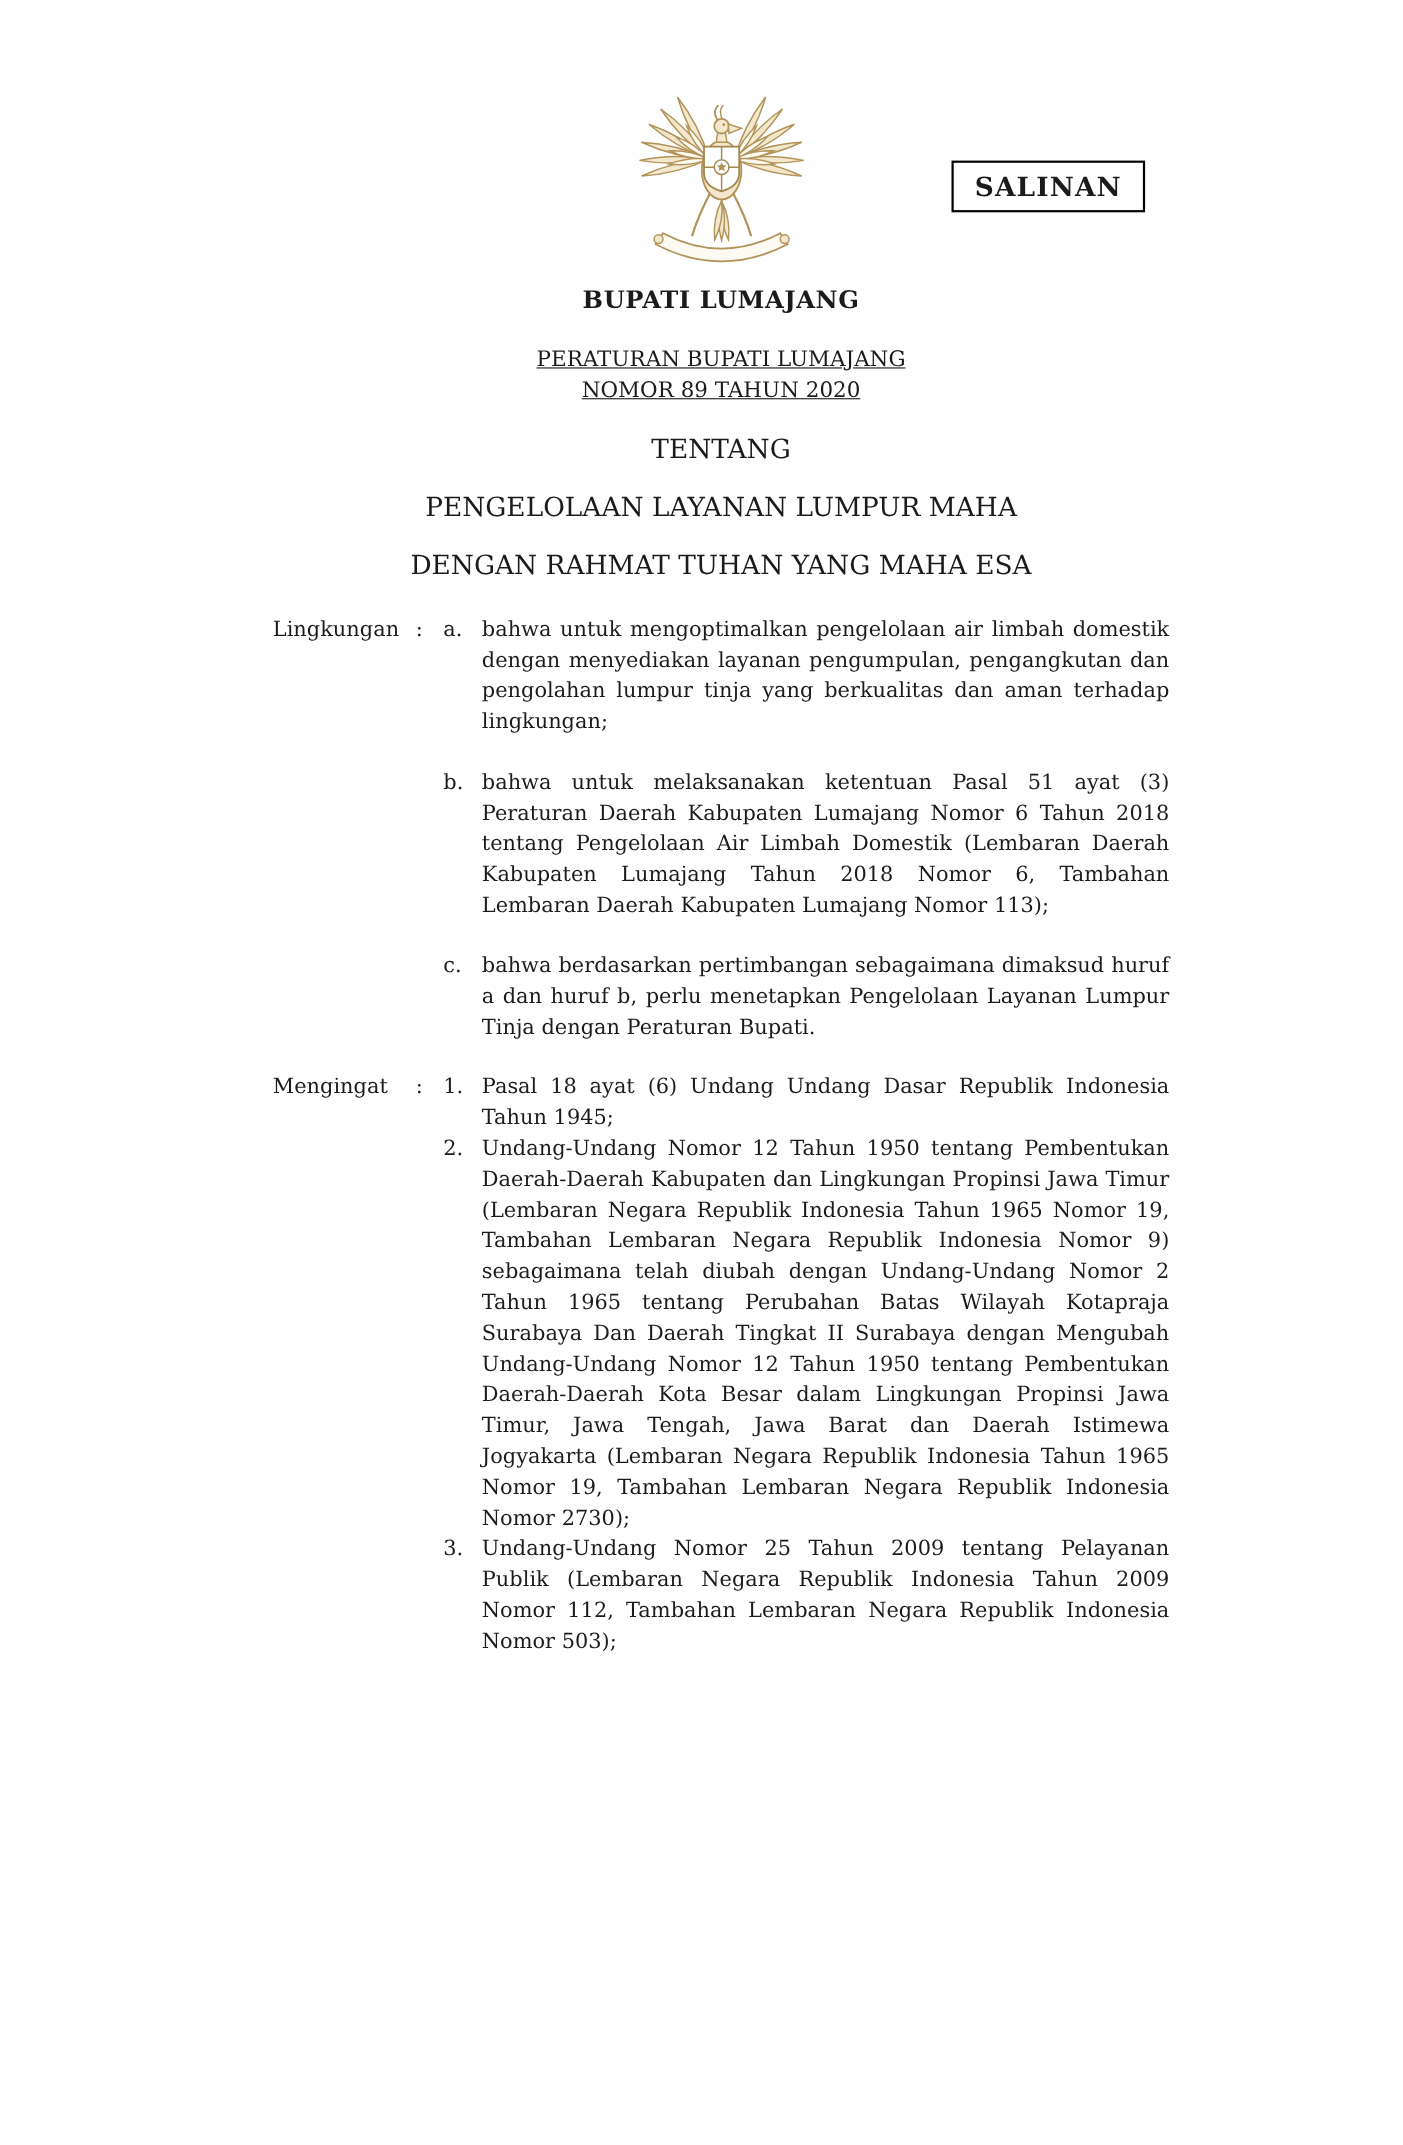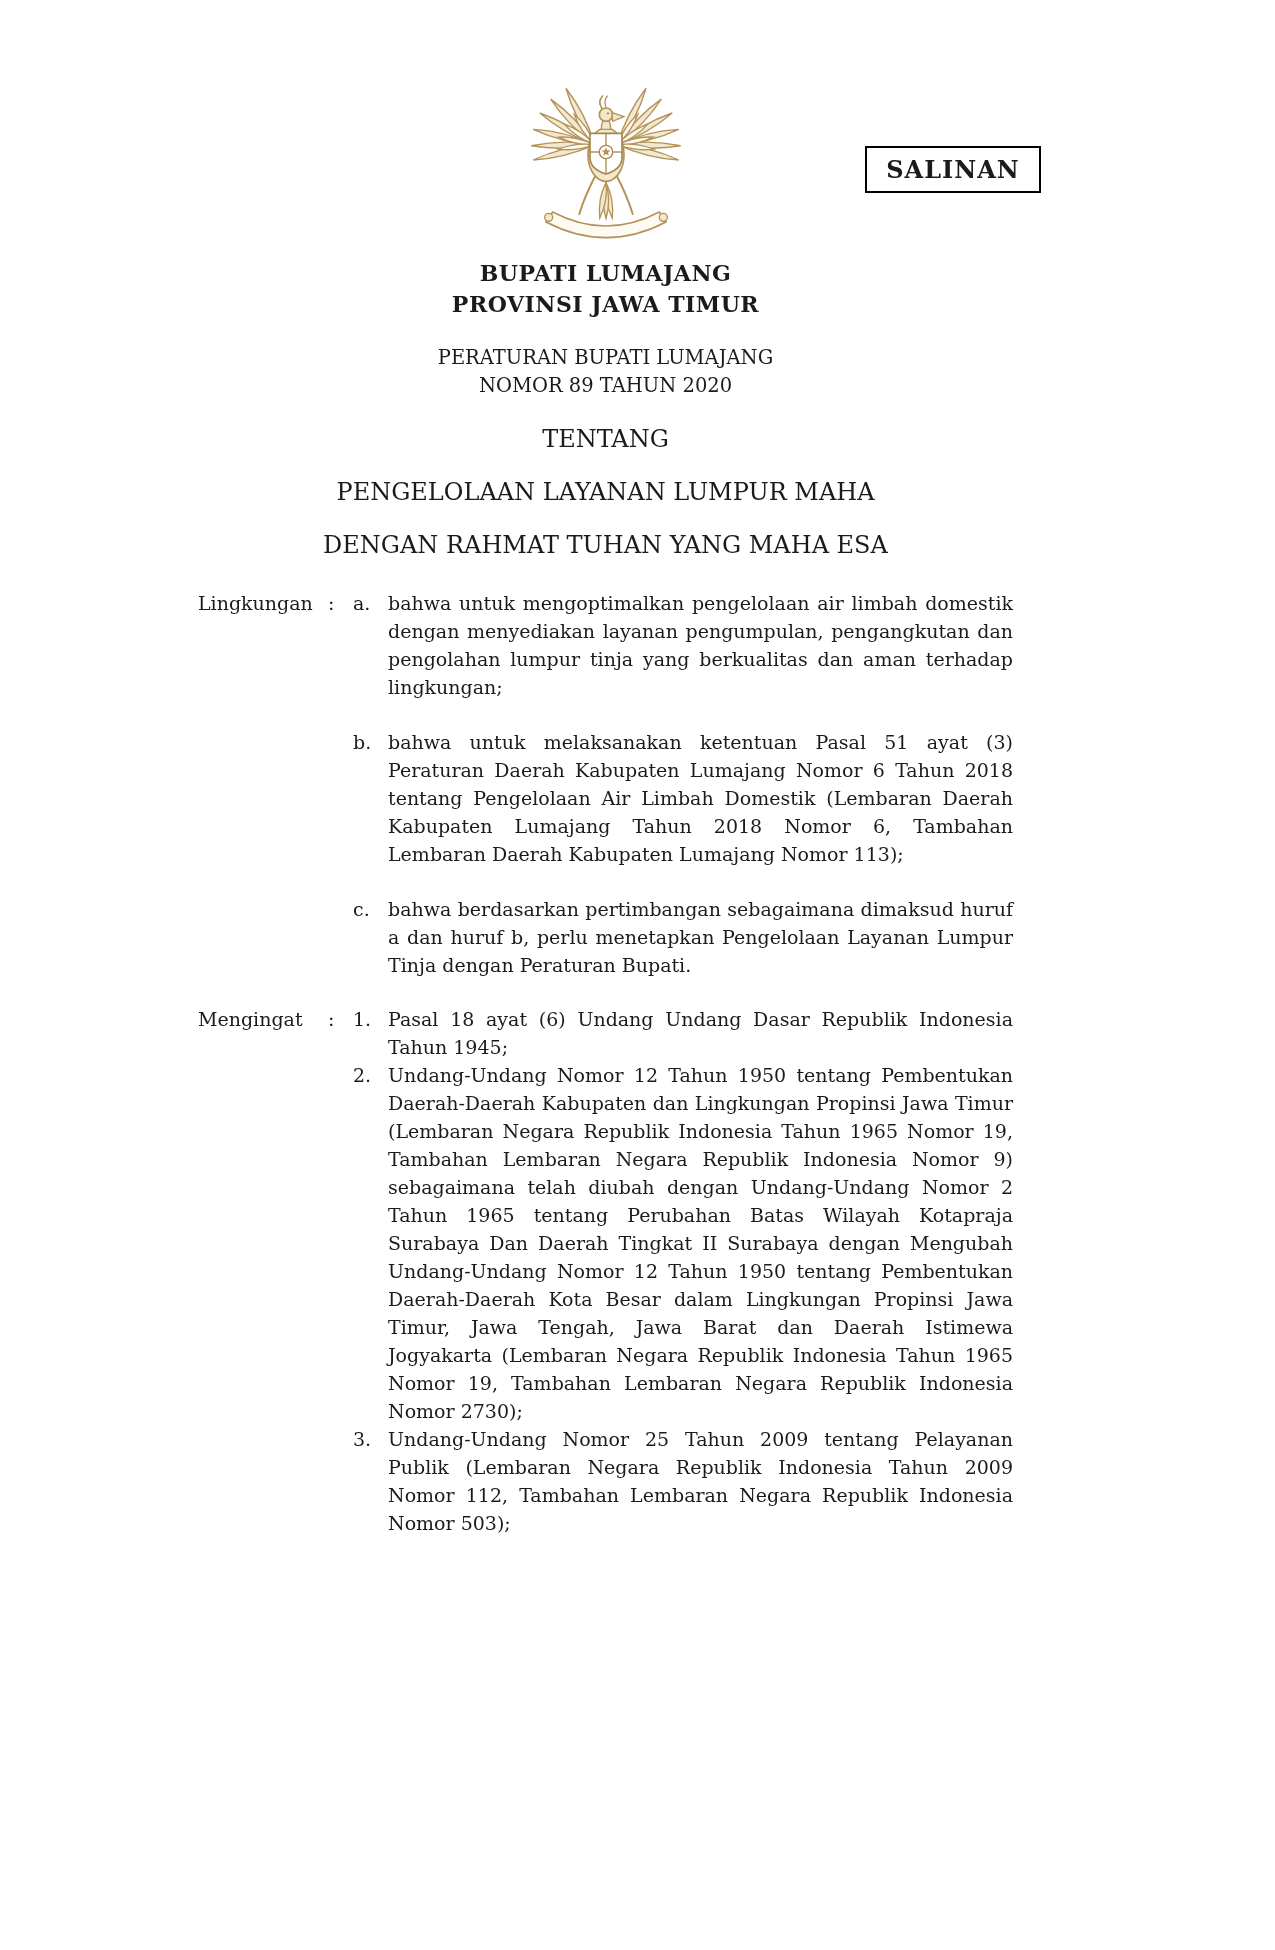--- a/index.html
+++ b/index.html
@@ -8,21 +8,21 @@
     position: relative;
     width: 1019px;
     height: 1950px;
     margin: 0 auto;
     background: #ffffff;
     font-family: "DejaVu Serif", "Liberation Serif", serif;
     color: #1b1b1b;
     overflow: hidden;
   }
   .content {
-    margin-left: 70px;
+    margin-left: 120px;
     width: 815px;
   }
   .emblem-wrap {
     padding-top: 60px;
     display: flex;
     justify-content: center;
   }
   .salinan-box {
     position: absolute;
     left: 737px;
@@ -43,20 +43,21 @@
     font-weight: bold;
     font-size: 22px;
     line-height: 31px;
     letter-spacing: 0.5px;
   }
   .reg-title {
     margin-top: 24px;
     text-align: center;
     font-size: 19.5px;
     line-height: 28px;
+    text-decoration: underline;
   }
   .center-line {
     margin-top: 25px;
     text-align: center;
     font-size: 24px;
   }
   .clause-section {
     font-size: 19px;
     line-height: 28px;
   }
@@ -142,21 +143,20 @@
         <path d="M126,110 L174,110 L174,146 Q174,164 150,171 Q126,164 126,146 Z" fill="#ffffff" stroke="#a5874e" stroke-width="2.5"></path>
         <line x1="126" y1="138" x2="174" y2="138" stroke="#a5874e" stroke-width="2"></line>
         <line x1="150" y1="110" x2="150" y2="171" stroke="#a5874e" stroke-width="2"></line>
         <circle cx="150" cy="138" r="10" fill="#ffffff" stroke="#a5874e" stroke-width="2"></circle>
         <polygon points="150,131 151.9,135.5 156.7,135.8 153,138.9 154.2,143.6 150,141 145.8,143.6 147,138.9 143.3,135.8 148.1,135.5" fill="#b3935a"></polygon>
       </svg>
     </div>
 
     <div class="doc-title">
       <div>BUPATI LUMAJANG</div>
-      <div>PROVINSI JAWA TIMUR</div>
     </div>
 
     <div class="reg-title">
       <div>PERATURAN BUPATI LUMAJANG</div>
       <div>NOMOR 89 TAHUN 2020</div>
     </div>
 
     <div class="center-line">TENTANG</div>
     <div class="center-line">PENGELOLAAN LAYANAN LUMPUR MAHA</div>
     <div class="center-line">DENGAN RAHMAT TUHAN YANG MAHA ESA</div>

